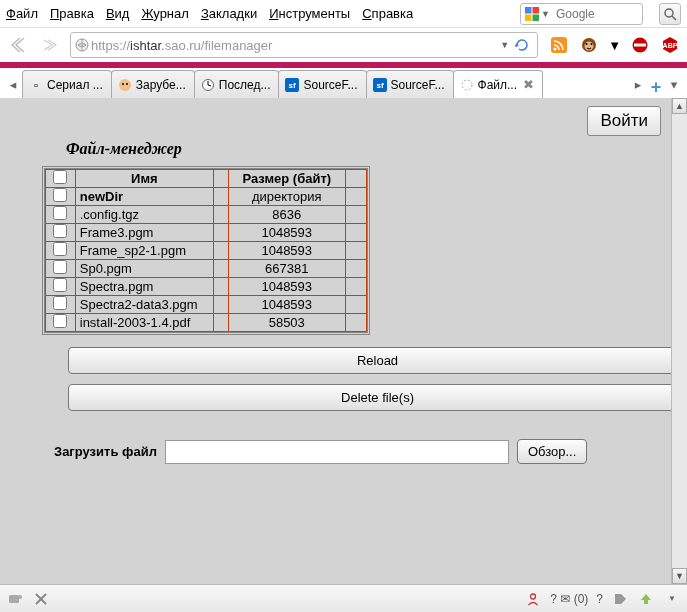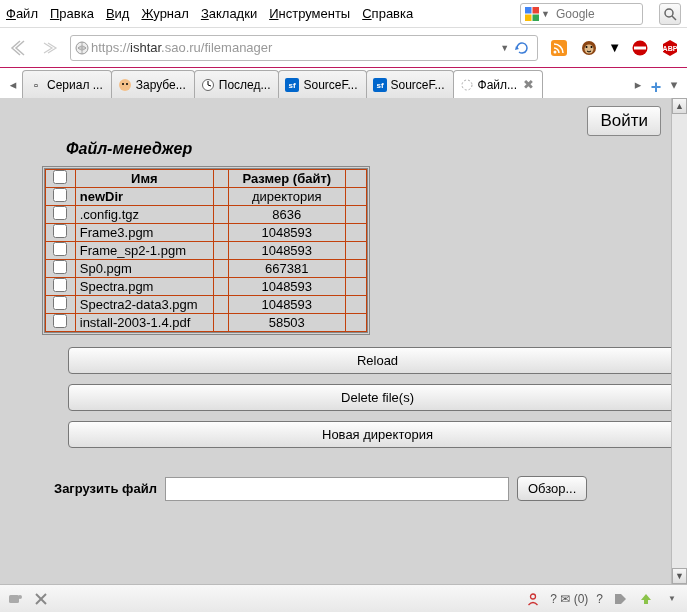--- a/index.html
+++ b/index.html
@@ -42,21 +42,21 @@
     width: 22px; height: 22px;
     border: 1px solid #bbb; border-radius: 3px;
     background: linear-gradient(#fafafa,#e6e6e6);
     margin-left: 4px;
     display: flex; align-items: center; justify-content: center;
   }
   .navbar {
     display: flex; align-items: center;
     padding: 4px 6px;
     gap: 6px;
-    border-bottom: 1px solid #be185d;
+    border-bottom: 6px solid #be185d;
     height: 40px;
     background: #fff;
   }
   .nav-btn {
     width: 26px; height: 26px;
     display: flex; align-items: center; justify-content: center;
     color: #888;
     font-size: 18px;
   }
   .urlbar {
@@ -132,20 +132,21 @@
     border: 1px solid #aaa;
     display: flex; align-items: center; justify-content: center;
     font-size: 9px; color: #555;
   }
   .scrollbar-v .down { position: absolute; bottom: 0; width: 100%; }
   .fm-title {
     font-style: italic; font-weight: bold;
     font-size: 16px;
     padding: 42px 0 8px 66px;
     color: #000;
+    font-family: Liberation Serif, serif;
   }
   .fm-table-wrap {
     margin-left: 42px;
     width: 328px;
     border: 3px double #888;
     background: #d3d3d3;
   }
   .fm-table {
     width: 100%;
     border-collapse: collapse;
@@ -434,21 +435,20 @@
           <td class="size">58503</td>
           <td class="act"></td>
         </tr>
       </tbody>
     </table>
   </div>
 
   <div class="fm-buttons">
     <button>Reload</button>
     <button>Delete file(s)</button>
-    <button>Новая директория</button>
   </div>
 
   <div class="upload-row">
     <span class="label">Загрузить файл</span>
     <input type="text" style="">
     <button>Обзор...</button>
   </div>
 
   <div class="scrollbar-v">
     <div class="up">▲</div>

